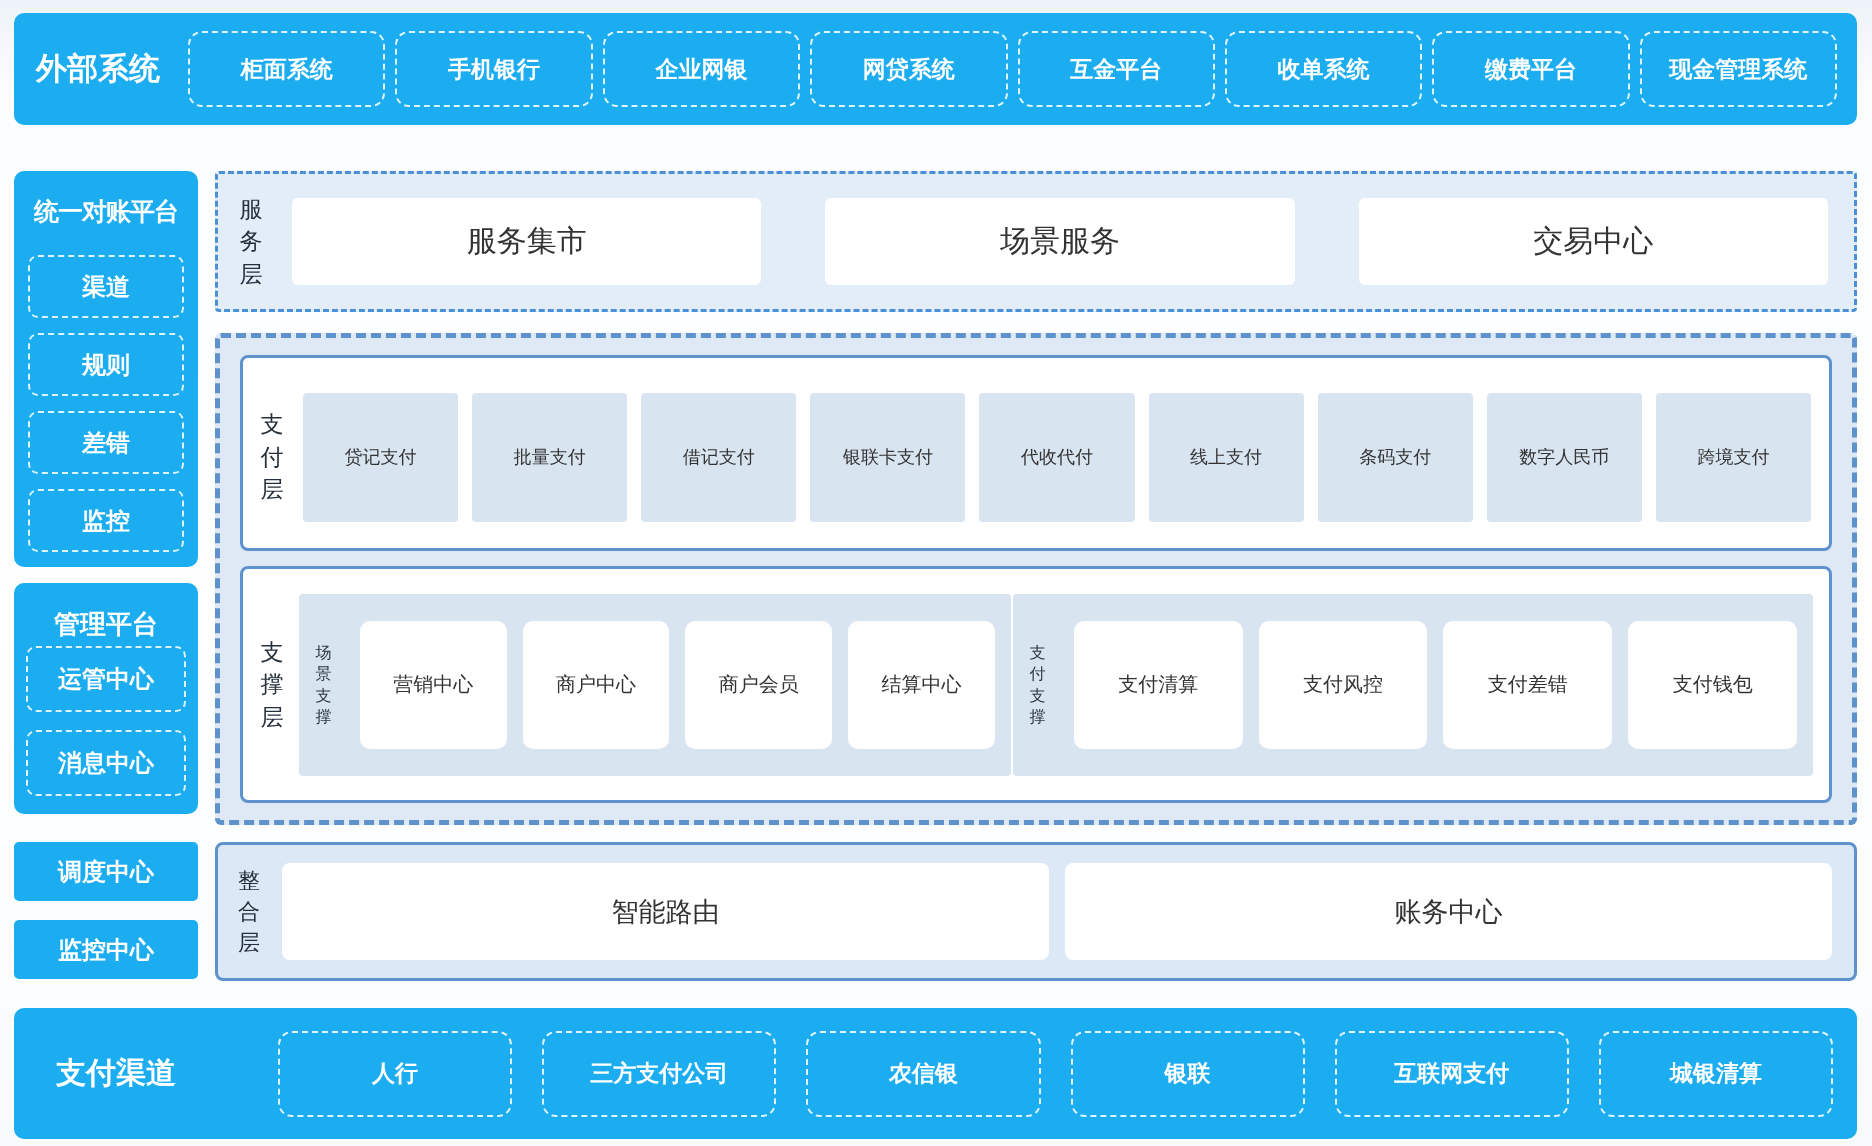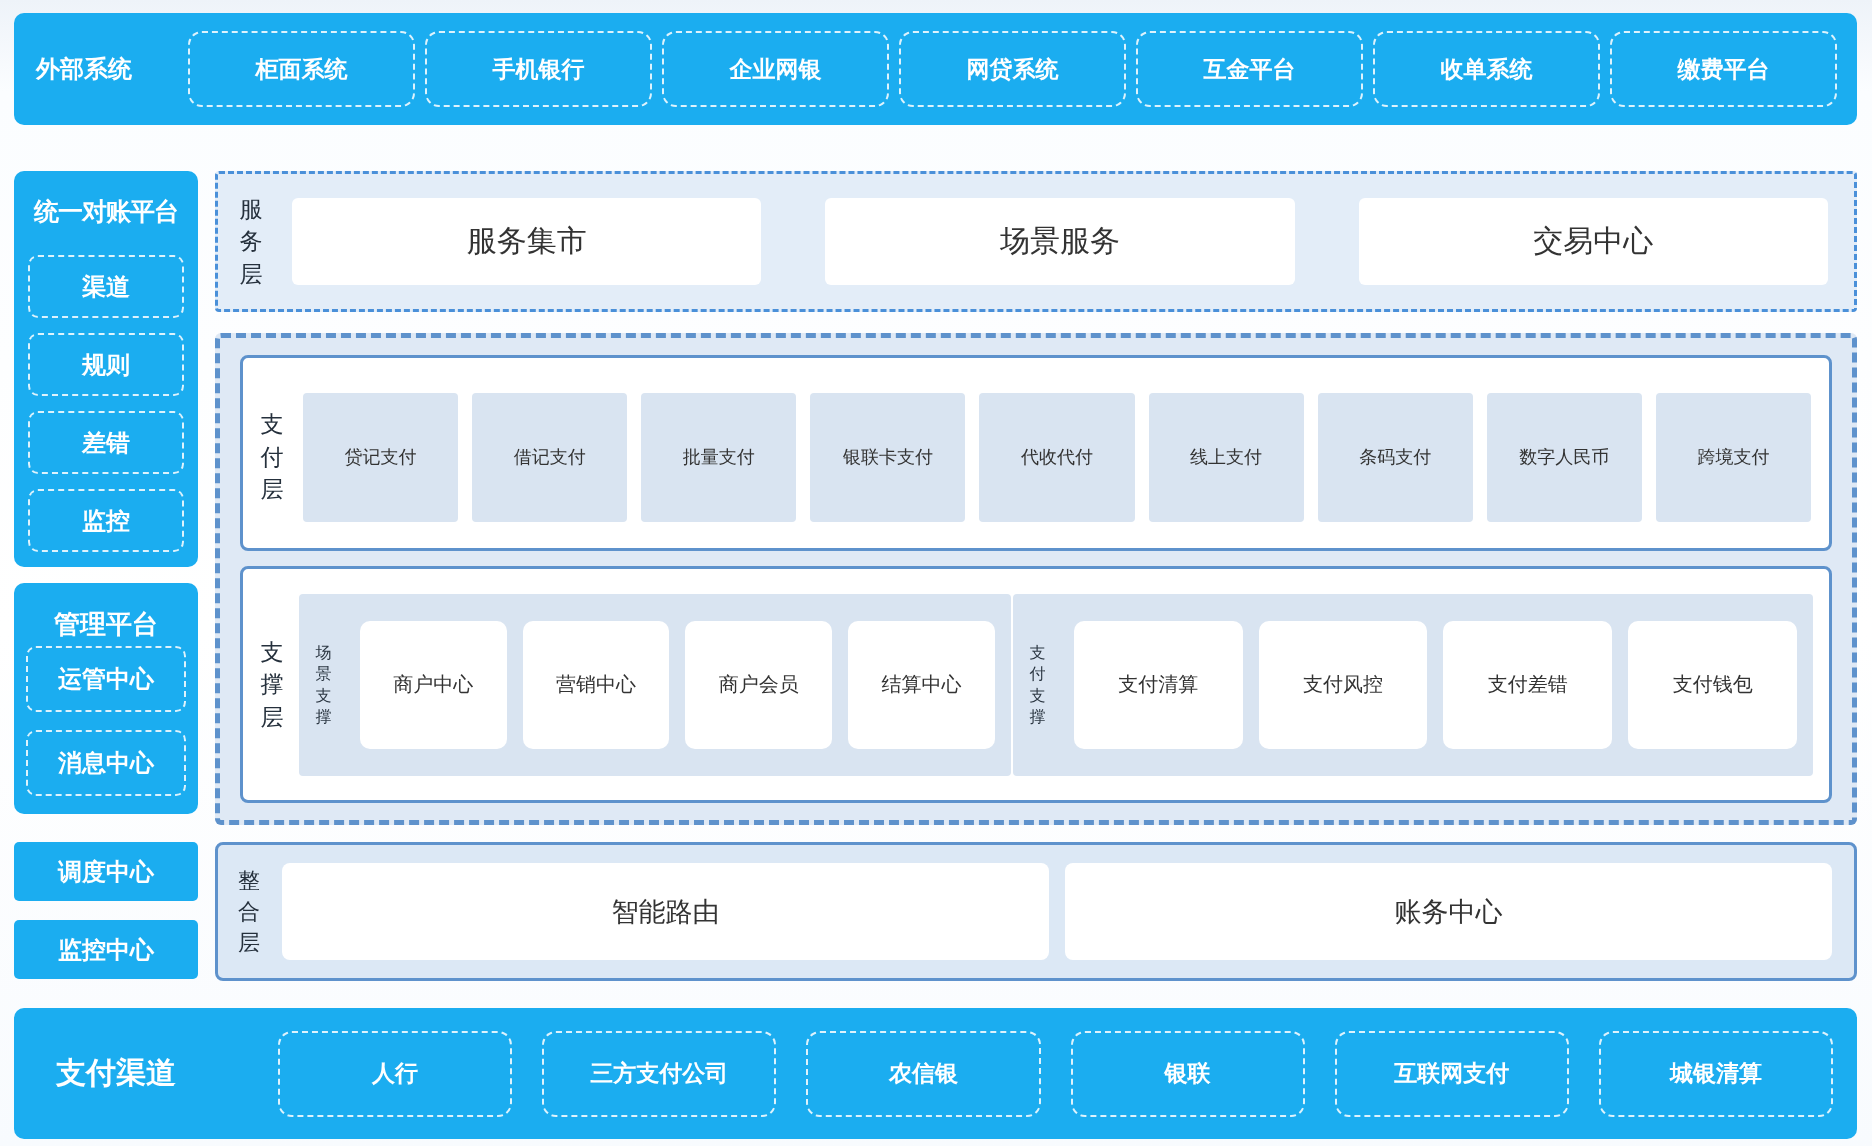--- a/index.html
+++ b/index.html
@@ -17,21 +17,21 @@
 
   
   .bluebar {
     background:#1badf0; border-radius:10px;
     display:flex; align-items:center;
     color:#fff;
   }
   .bluebar.top { height:112px; padding:0 20px 0 22px; margin-bottom:46px; }
   .bluebar.bottom { height:131px; padding:0 24px 0 42px; margin-top:27px; }
   .bar-label { font-weight:bold; white-space:nowrap; }
-  .top .bar-label { font-size:24px; width:152px; }
+  .top .bar-label { font-size:31px; width:152px; }
   .bottom .bar-label { font-size:30px; width:222px; }
   .bar-items { flex:1; display:flex; align-items:center; height:100%; }
   .top .bar-items { gap:10px; }
   .bottom .bar-items { gap:30px; }
   .bar-item {
     flex:1; display:flex; align-items:center; justify-content:center;
     border:2px dashed rgba(255,255,255,.85); border-radius:14px;
     font-size:23px; font-weight:600; white-space:nowrap;
   }
   .top .bar-item { height:76px; }
@@ -137,20 +137,21 @@
   <div class="bluebar top">
     <div class="bar-label">外部系统</div>
     <div class="bar-items">
       <div class="bar-item">柜面系统</div>
       <div class="bar-item">手机银行</div>
       <div class="bar-item">企业网银</div>
       <div class="bar-item">网贷系统</div>
       <div class="bar-item">互金平台</div>
       <div class="bar-item">收单系统</div>
       <div class="bar-item">缴费平台</div>
+      <div class="bar-item">现金管理系统</div>
     </div>
   </div>
 
   <div class="middle">
 
     <div class="left-col">
       <div class="side-box recon">
         <div class="side-title">统一对账平台</div>
         <div class="side-item">渠道</div>
         <div class="side-item">规则</div>
@@ -176,39 +177,39 @@
           <div class="white-box">交易中心</div>
         </div>
       </div>
 
       <div class="dashed-wrap">
 
         <div class="solid-box pay-layer">
           <div class="vlabel">支付层</div>
           <div class="pay-items">
             <div class="pay-item">贷记支付</div>
+            <div class="pay-item">批量支付</div>
             <div class="pay-item">借记支付</div>
-            <div class="pay-item">批量支付</div>
             <div class="pay-item">银联卡支付</div>
             <div class="pay-item">代收代付</div>
             <div class="pay-item">线上支付</div>
             <div class="pay-item">条码支付</div>
             <div class="pay-item">数字人民币</div>
             <div class="pay-item">跨境支付</div>
           </div>
         </div>
 
         <div class="solid-box support-layer">
           <div class="vlabel">支撑层</div>
           <div class="support-panels">
             <div class="panel scene">
               <div class="vlabel sm">场景支撑</div>
               <div class="panel-items">
+                <div class="panel-item">营销中心</div>
                 <div class="panel-item">商户中心</div>
-                <div class="panel-item">营销中心</div>
                 <div class="panel-item">商户会员</div>
                 <div class="panel-item">结算中心</div>
               </div>
             </div>
             <div class="panel paysup">
               <div class="vlabel sm">支付支撑</div>
               <div class="panel-items">
                 <div class="panel-item">支付清算</div>
                 <div class="panel-item">支付风控</div>
                 <div class="panel-item">支付差错</div>

